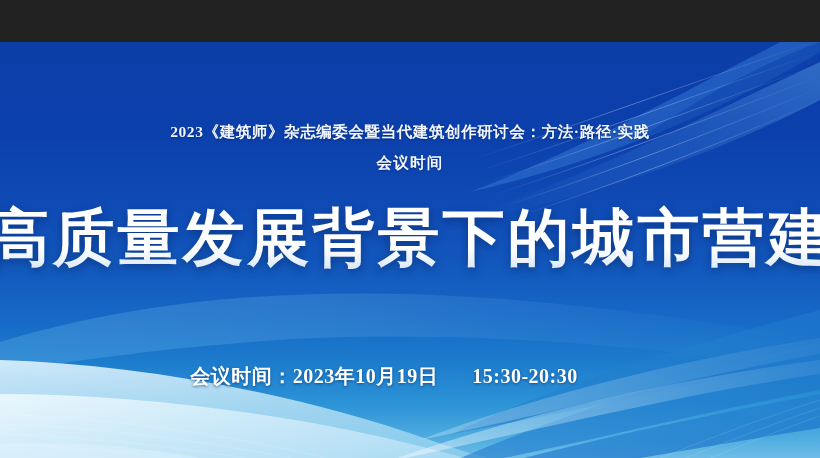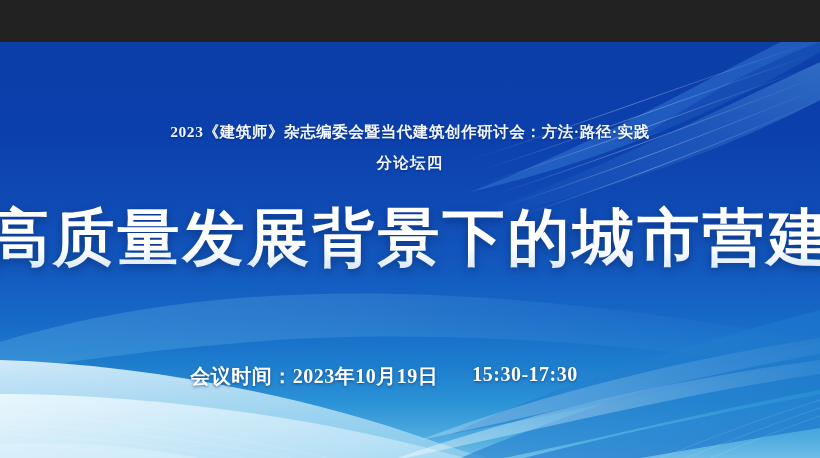--- a/index.html
+++ b/index.html
@@ -90,21 +90,21 @@
     line-height: 1.15;
   }
 
   .meta-row {
     position: absolute;
     top: 321px;
     left: 0;
     right: 0;
     display: flex;
     justify-content: center;
-    align-items: flex-start;
+    align-items: center;
     gap: 12px;
   }
 
   .meta-item {
     color: #ffffff;
     font-size: 20px;
     font-weight: bold;
     letter-spacing: 0.5px;
     white-space: nowrap;
     text-shadow: 0 1px 3px rgba(4, 38, 96, .60);
@@ -212,24 +212,24 @@
       <path d="M608,458 C682,428 762,394 820,374"></path>
     </g>
 
     <path d="M0,402 C80,398 160,406 240,424 L240,458 L0,458 Z" fill="#e9f7fe" opacity="0.35"></path>
   </svg>
 
   <div class="content">
 
     <div class="kicker-wrap">
       <span class="kicker">2023《建筑师》杂志编委会暨当代建筑创作研讨会：方法·路径·实践</span>
-      <span class="kicker-sub">分论坛四</span>
+      <span class="kicker-sub">会议时间</span>
     </div>
 
     <h1 class="main-title">高质量发展背景下的城市营建</h1>
 
     <div class="meta-row">
       <span class="meta-item meta-time">会议时间：2023年10月19日</span>
-      <span class="meta-item meta-clock">15:30-17:30</span>
+      <span class="meta-item meta-clock">15:30-20:30</span>
     </div>
 
   </div>
 </div>
 
 </body></html>

